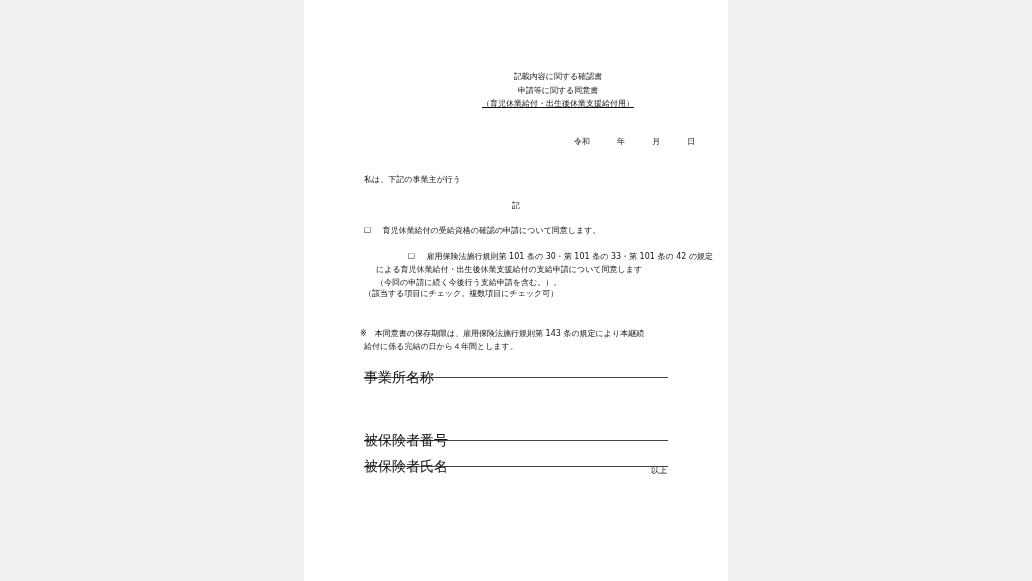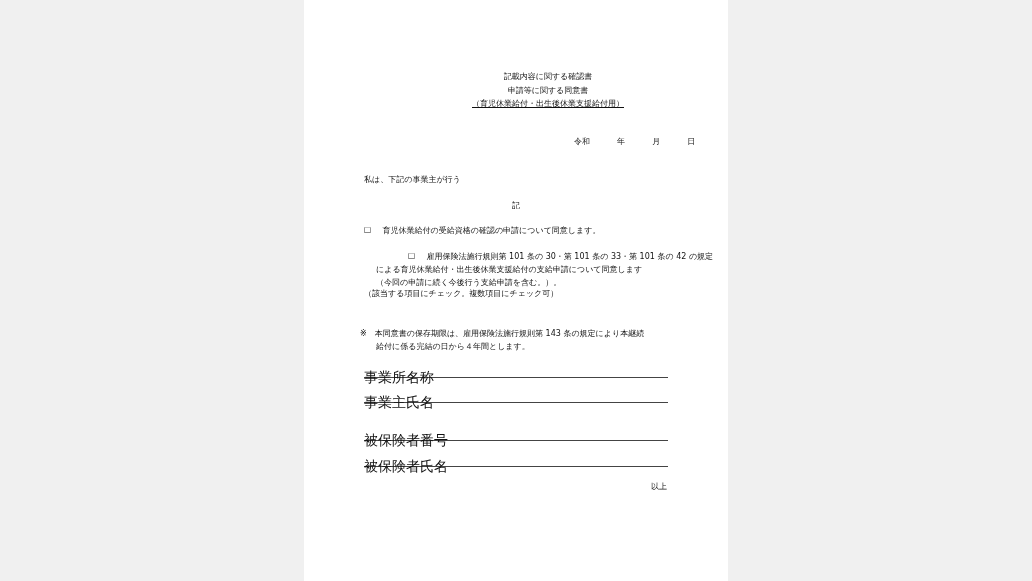--- a/index.html
+++ b/index.html
@@ -8,21 +8,21 @@
       background: #f0f0f0;
       font-family: "DejaVu Sans", sans-serif;
       color: #111;
       position: relative;
     }
     .page {
       position: absolute; left: 304px; top: 0; width: 424px; height: 581px;
       background: #ffffff;
     }
     .abs { position: absolute; font-size: 8px; line-height: 10px; white-space: nowrap; }
-    .title { left: 0; width: 488px; text-align: center; }
+    .title { left: 0; width: 488px; text-align: center; padding-left: 10px; }
     .date { left: 270px; top: 137px; word-spacing: 0; }
     .date span { display: inline-block; }
     .line { position: absolute; left: 60px; width: 304px; border-bottom: 1px solid #444; height: 10px; }
     .line span { font-size: 14px; line-height: 10px; text-decoration: none; }
     .cb { display: inline-block; width: 16px; }
   </style>
 </head>
 <body>
 
 <div class="page">
@@ -55,30 +55,27 @@
   <div class="abs" style="left:60px; top:252px;padding-left:44px;">
     <span class="cb">☐</span>
     <span>雇用保険法施行規則第 101 条の 30・第 101 条の 33・第 101 条の 42 の規定</span>
   </div>
   <div class="abs" style="left:72px; top:265px;">による育児休業給付・出生後休業支援給付の支給申請について同意します</div>
   <div class="abs" style="left:72px; top:278px;">（今回の申請に続く今後行う支給申請を含む。）。</div>
 
   <div class="abs" style="left:60px; top:289px;text-align:center;">（該当する項目にチェック。複数項目にチェック可）</div>
 
   <div class="abs" style="left:56px; top:329px;">※　本同意書の保存期限は、雇用保険法施行規則第 143 条の規定により本継続</div>
-  <div class="abs" style="left:60px; top:342px;margin-left:12px;">給付に係る完結の日から４年間とします。</div>
+  <div class="abs" style="left:60px; top:342px;">給付に係る完結の日から４年間とします。</div>
 
   <div class="line" style="top:367px;">
     <span>事業所名称</span>
-  </div>
-  <div class="line" style="top:392px;">
-    <span>事業主氏名</span>
   </div>
   <div class="line" style="top:430px;">
     <span>被保険者番号</span>
   </div>
   <div class="line" style="top:456px;">
     <span>被保険者氏名</span>
   </div>
 
-  <div class="abs" style="left:347px; top:482px;text-align:center;">以上</div>
+  <div class="abs" style="left:347px; top:466px;text-align:center;">以上</div>
 
 </div>
 
 </body></html>

